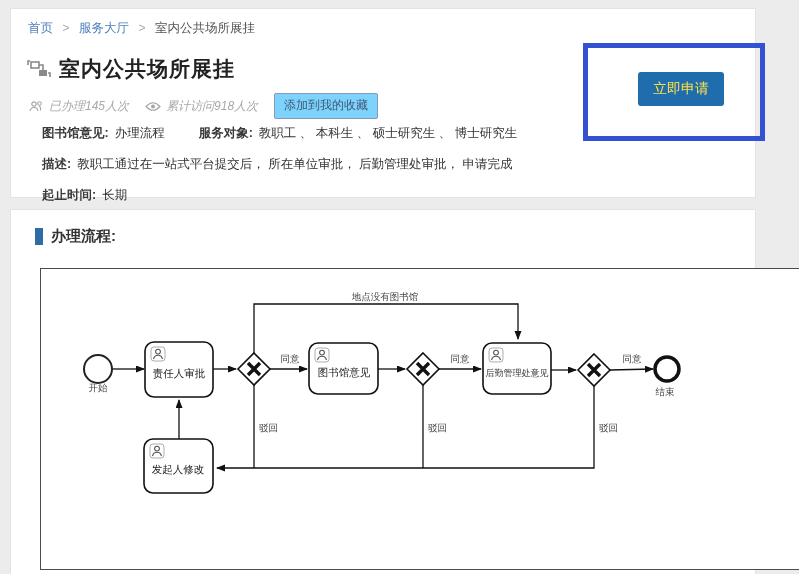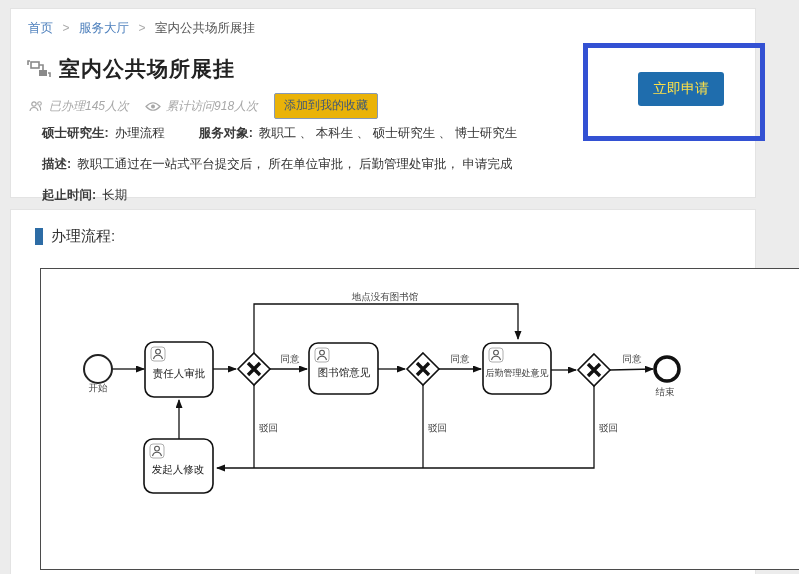--- a/index.html
+++ b/index.html
@@ -19,39 +19,39 @@
   .title-row { position:absolute; left:16px; top:46px; display:flex; align-items:center; }
   .title-icon { width:24px; height:20px; margin-right:8px; }
   .page-title { font-size:21px; font-weight:bold; color:#222; letter-spacing:1px; }
 
   
   .stats-row { position:absolute; left:18px; top:84px; display:flex; align-items:center;
     font-size:12px; color:#a8a8a8; }
   .stat { display:flex; align-items:center; margin-right:16px;font-style:italic; }
   .stat svg { margin-right:5px; }
   .fav-btn { display:inline-block; border:1px solid #8699b8; color:#3f5877;
-    font-size:12px; padding:3px 9px 4px; background:#eab308; cursor:pointer; border-radius:2px; }
+    font-size:12px; padding:3px 9px 4px; background:#7dd3fc; cursor:pointer; border-radius:2px; }
 
   
   .details { position:absolute; left:31px; top:116px; font-size:12.5px; color:#333; width:560px; }
   .detail-row { margin-bottom:14px; white-space:nowrap; }
   .dlabel { font-weight:bold; color:#3a3a3a; margin-right:6px; }
   .dgap { display:inline-block; width:34px; }
 
   
   .apply-btn { position:absolute; left:638px; top:72px; width:86px; height:34px;
     background:#1f6dad; color:#fde047; font-size:14px; border:none; border-radius:3px;
     cursor:pointer; font-family:inherit; }
   .annotation-rect { position:absolute; left:583px; top:43px; width:182px; height:98px;
     border:5px solid #3351d3; pointer-events:none; z-index:20; }
 
   
   .section-header { position:absolute; left:24px; top:17px; display:flex; align-items:center; }
   .section-bar { width:8px; height:17px; background:#2d6ca5; margin-right:8px; }
-  .section-title { font-size:15px; font-weight:normal; color:#333;text-align:center; }
+  .section-title { font-size:15px; font-weight:bold; color:#333;text-align:center; }
   .flow-box { position:absolute; left:29px; top:58px; width:760px; height:302px;
     background:#fff; border:1px solid #4b4b4b; }
   .flow-box svg { display:block; }
   svg text { font-family:"Liberation Sans","DejaVu Sans",sans-serif; fill:#333; font-size:10px; }
   svg .node-label { font-size:10.5px; fill:#222; }
   svg .small-label { font-size:9.5px; fill:#444; }
 </style>
 </head>
 <body>
 
@@ -91,21 +91,21 @@
         <path d="M1 5.5 Q8 -2 15 5.5 Q8 13 1 5.5 z" fill="none" stroke="#a8a8a8" stroke-width="1.2"></path>
         <circle cx="8" cy="5.5" r="2" fill="#a8a8a8"></circle>
       </svg>
       <span>累计访问918人次</span>
     </span>
     <button class="fav-btn">添加到我的收藏</button>
   </div>
 
   <div class="details">
     <div class="detail-row">
-      <span class="dlabel">硕士研究生:</span><span>办理流程</span><span class="dgap"></span><span class="dlabel">服务对象:</span><span>教职工 、 本科生 、 硕士研究生 、 博士研究生</span>
+      <span class="dlabel">图书馆意见:</span><span>办理流程</span><span class="dgap"></span><span class="dlabel">服务对象:</span><span>教职工 、 本科生 、 硕士研究生 、 博士研究生</span>
     </div>
     <div class="detail-row">
       <span class="dlabel">描述:</span><span>教职工通过在一站式平台提交后， 所在单位审批， 后勤管理处审批， 申请完成</span>
     </div>
     <div class="detail-row">
       <span class="dlabel">起止时间:</span><span>长期</span>
     </div>
   </div>
 </div>
 

